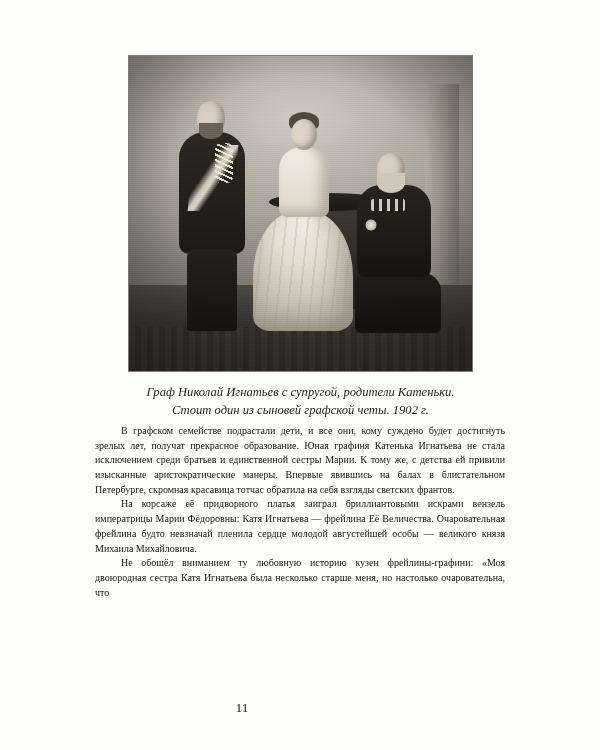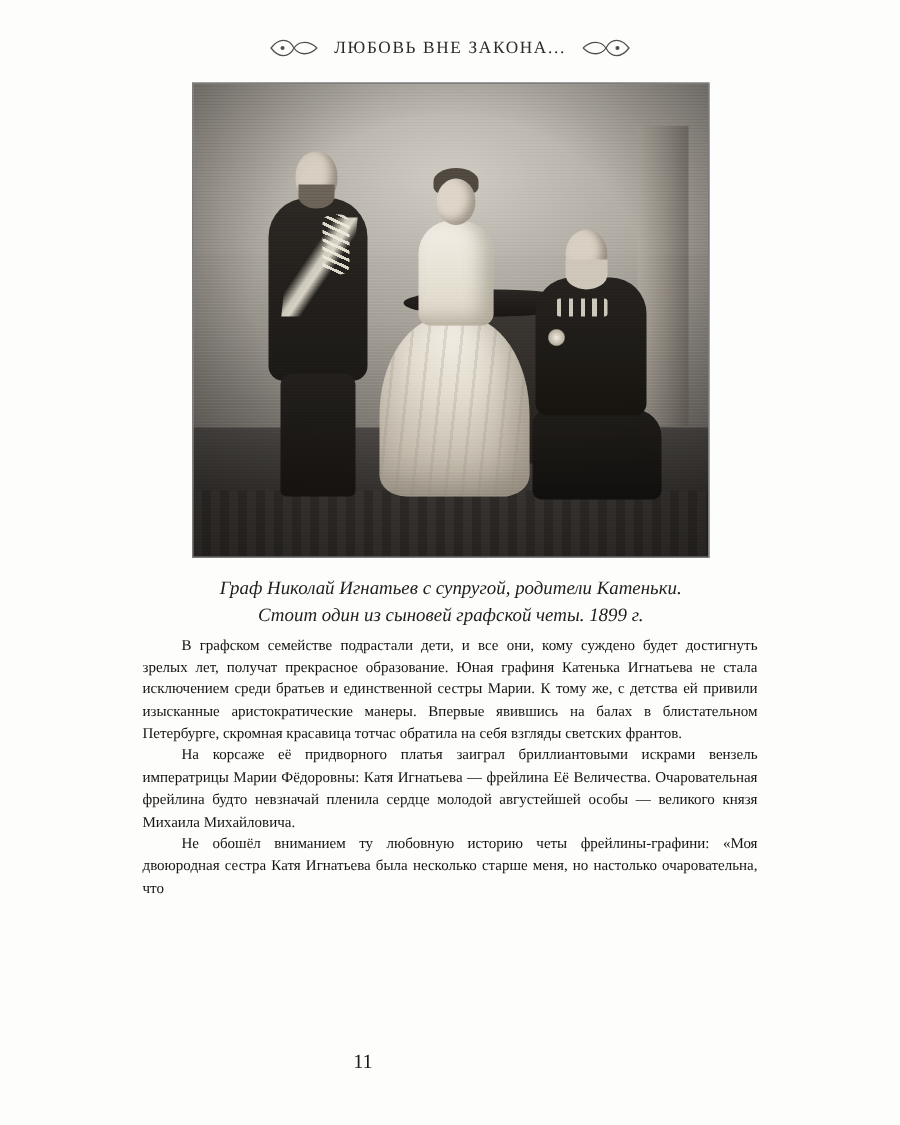--- a/index.html
+++ b/index.html
@@ -279,39 +279,20 @@
     text-align: center;
     font-size: 13.5px;
     color: #1a1a1a;
   }
 </style>
 </head>
 <body>
 
 <div class="page">
 
-  <div class="running-head">
-    <span class="ornament">
-      <svg viewBox="0 0 40 20" width="34" height="20" aria-hidden="true">
-        <path d="M2 10 C8 2, 16 2, 20 10 C16 18, 8 18, 2 10 Z" fill="none" stroke="#333" stroke-width="1"></path>
-        <path d="M20 10 C24 4, 32 4, 38 10" fill="none" stroke="#333" stroke-width="1"></path>
-        <path d="M20 10 C24 16, 32 16, 38 10" fill="none" stroke="#333" stroke-width="1"></path>
-        <circle cx="11" cy="10" r="1.6" fill="#333"></circle>
-      </svg>
-    </span>
-    <span class="rh-text">ЛЮБОВЬ ВНЕ ЗАКОНА...</span>
-    <span class="ornament">
-      <svg viewBox="0 0 40 20" width="34" height="20" aria-hidden="true">
-        <path d="M38 10 C32 2, 24 2, 20 10 C24 18, 32 18, 38 10 Z" fill="none" stroke="#333" stroke-width="1"></path>
-        <path d="M20 10 C16 4, 8 4, 2 10" fill="none" stroke="#333" stroke-width="1"></path>
-        <path d="M20 10 C16 16, 8 16, 2 10" fill="none" stroke="#333" stroke-width="1"></path>
-        <circle cx="29" cy="10" r="1.6" fill="#333"></circle>
-      </svg>
-    </span>
-  </div>
 
   <figure class="figure" style="margin:0;">
     <div class="photo">
       <div class="backdrop"></div>
       <div class="fig-column"></div>
       <div class="floor"></div>
       <div class="carpet"></div>
 
       <div class="fig-table">
         <div class="cloth"></div>
@@ -341,25 +322,25 @@
         <div class="star"></div>
         <div class="head"></div>
         <div class="beard"></div>
       </div>
 
       <div class="vignette"></div>
       <div class="photo-grain"></div>
     </div>
     <figcaption class="caption">
       <span>Граф Николай Игнатьев с супругой, родители Катеньки.</span><br>
-      <span>Стоит один из сыновей графской четы. 1899 г.</span>
+      <span>Стоит один из сыновей графской четы. 1902 г.</span>
     </figcaption>
   </figure>
 
   <div class="body-text">
     <p>В графском семействе подрастали дети, и все они, кому суждено будет достигнуть зрелых лет, получат прекрасное образование. Юная графиня Катенька Игнатьева не стала исключением среди братьев и единственной сестры Марии. К тому же, с детства ей привили изысканные аристократические манеры. Впервые явившись на балах в блистательном Петербурге, скромная красавица тотчас обратила на себя взгляды светских франтов.</p>
     <p>На корсаже её придворного платья заиграл бриллиантовыми искрами вензель императрицы Марии Фёдоровны: Катя Игнатьева — фрейлина Её Величества. Очаровательная фрейлина будто невзначай пленила сердце молодой августейшей особы — великого князя Михаила Михайловича.</p>
-    <p>Не обошёл вниманием ту любовную историю четы фрейлины-графини: «Моя двоюродная сестра Катя Игнатьева была несколько старше меня, но настолько очаровательна, что</p>
+    <p>Не обошёл вниманием ту любовную историю кузен фрейлины-графини: «Моя двоюродная сестра Катя Игнатьева была несколько старше меня, но настолько очаровательна, что</p>
   </div>
 
   <div class="folio">11</div>
 
 </div>
 
 </body></html>

